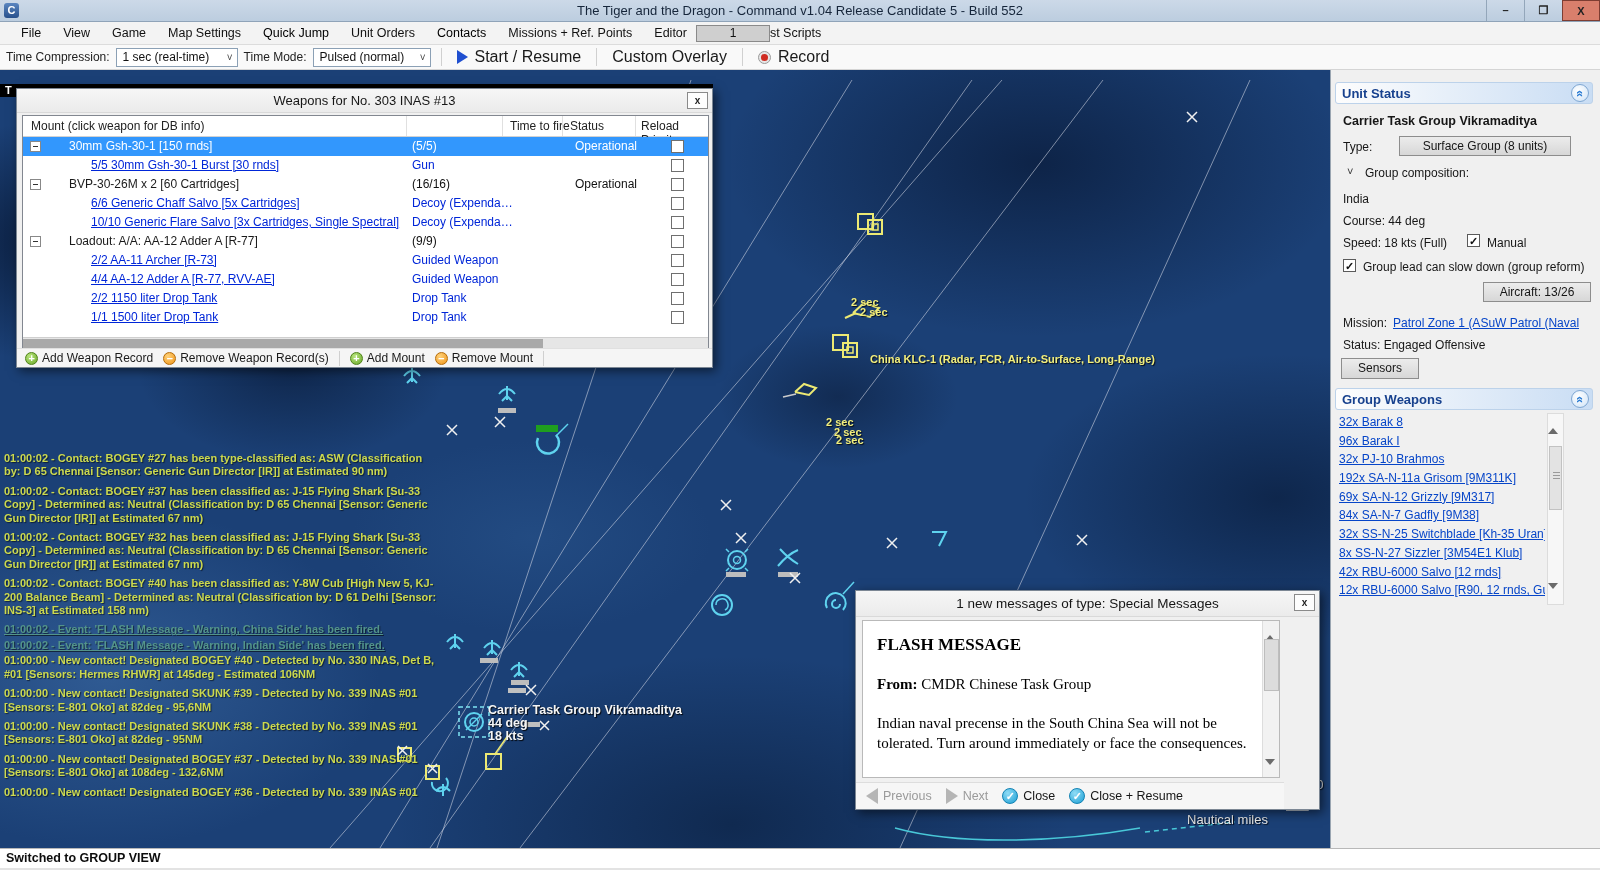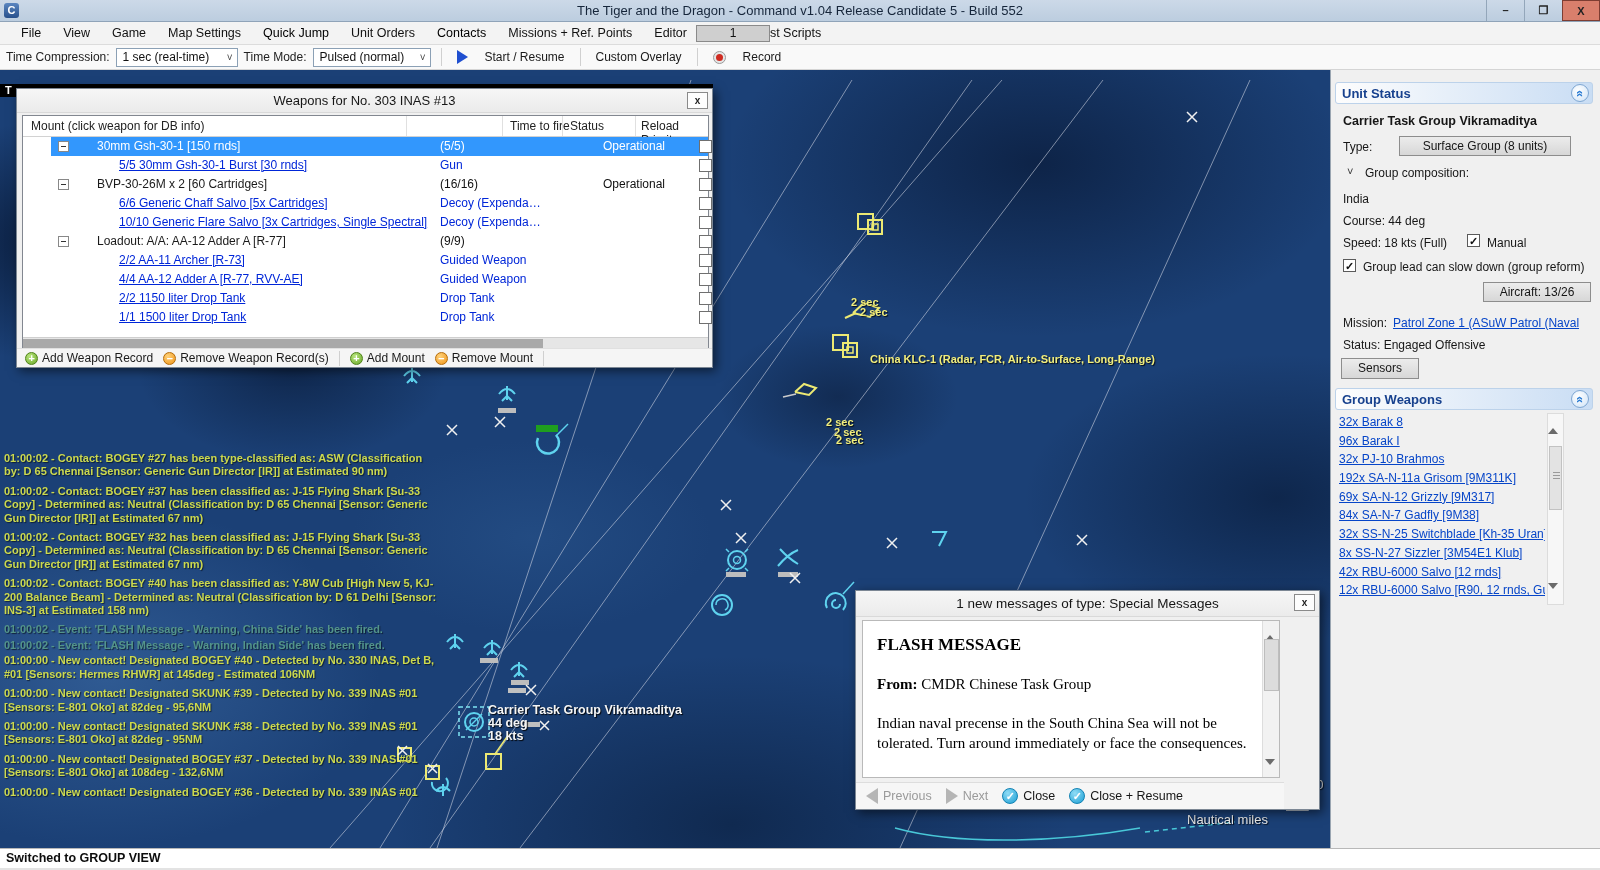--- a/index.html
+++ b/index.html
@@ -20,21 +20,21 @@
   .mitem { padding:0 11px; font-size:12.5px; color:#111; cursor:default; }
   .mitem.off { color:#000000; }
   .menucount { width:74px; height:17px; background:#cfcfcf; border:1px solid #8a8a8a; text-align:center; line-height:15px; font-size:12px; margin-left:6px; }
 
   
   .toolbar { position:absolute; left:0; top:45px; width:1600px; height:25px; background:#f9f9f9; border-bottom:1px solid #d5d5d5; display:flex; align-items:center; padding-left:6px; gap:6px; }
   .tlabel { font-size:12px; color:#222; }
   .fakesel { height:19px; background:#fff; border:1px solid #8ba0b5; display:flex; align-items:center; justify-content:space-between; padding:0 4px 0 6px; font-size:12px; }
   .fakesel .arr { color:#444; font-size:10px; margin-left:6px; }
   .tsep { width:1px; height:18px; background:#d0d0d0; margin:0 4px; }
-  .tbtn { display:flex; align-items:center; gap:17px; padding:0 5px; font-size:12px; color:#1a1a1a; }
+  .tbtn { display:flex; align-items:center; gap:7px; padding:0 5px; font-size:16px; color:#1a1a1a; }
   .playtri { width:0; height:0; border-left:11px solid #1f4fd0; border-top:7px solid transparent; border-bottom:7px solid transparent; }
   .recicon { width:13px; height:13px; border-radius:50%; background:#e6e6e6; border:1px solid #9a9a9a; position:relative; }
   .recicon::after { content:""; position:absolute; left:2px; top:2px; width:7px; height:7px; border-radius:50%; background:#cf2b21; }
 
   
   .map { position:absolute; left:0; top:70px; width:1330px; height:778px; overflow:hidden;
     background:
       radial-gradient(420px 260px at 8% 78%, rgba(64,112,170,.55), transparent 65%),
       radial-gradient(300px 200px at 4% 22%, rgba(8,24,52,.85), transparent 60%),
       radial-gradient(260px 160px at 22% 38%, rgba(10,28,58,.7), transparent 60%),
@@ -46,35 +46,35 @@
       #1b4076; }
   .mapsvg { position:absolute; left:0; top:0; }
   .infostrip { position:absolute; left:0; top:14px; width:713px; height:13px; background:#000; color:#fff; font-size:11px; font-weight:bold; padding-left:5px; line-height:13px; }
   .maplabel { position:absolute; color:#f2ee7c; font-size:11px; font-weight:bold; white-space:nowrap; text-shadow:1px 1px 1px rgba(0,0,0,.8); }
   .grouplabel { position:absolute; color:#f5f5f5; font-size:12.5px; font-weight:bold; line-height:13px; text-shadow:1px 1px 1px rgba(0,0,0,.9); white-space:nowrap; }
   .scaletext { position:absolute; color:#e9e9e9; font-size:12px; text-shadow:1px 1px 1px rgba(0,0,0,.8); white-space:nowrap; }
 
   
   .msglog { position:absolute; left:4px; top:382px; width:436px; }
   .logline { font-size:11px; line-height:13.4px; color:#ccd94e; margin-bottom:6px; font-weight:bold; text-shadow:1px 1px 1px rgba(0,0,0,.55); }
-  .logline.evt { color:#53948a; margin-bottom:2px; }
+  .logline.evt { color:#53948a; margin-bottom:2px;text-decoration:underline; }
 
   
   .dlg { position:absolute; background:#f0f0f0; border:1px solid #7c8794; box-shadow:3px 3px 10px rgba(0,0,0,.55); }
   .dlg-title { position:relative; height:24px; background:linear-gradient(#f6f6f6,#ebebeb); border-bottom:1px solid #d9d9d9; text-align:center; font-size:13px; line-height:24px; color:#161616; }
   .dlg-x { position:absolute; right:4px; top:3px; width:21px; height:17px; background:#fdfdfd; border:1px solid #8a8a8a; text-align:center; line-height:15px; font-size:10px; font-weight:bold; color:#222; }
 
   
   .wd { left:16px; top:88px; width:697px; height:280px; }
   .wd-table { position:absolute; left:5px; top:26px; width:687px; height:234px; background:#fff; border:1px solid #828790; }
   .wd-head { position:relative; height:21px; border-bottom:1px solid #d2d2d2; font-size:12px; color:#222; }
   .wd-head span { position:absolute; top:3px; }
   .h-mount { left:8px; } .h-fire { left:487px; } .h-status { left:547px; } .h-reload { left:618px; }
   .colsep { position:absolute; top:0; width:1px; height:20px; background:#e0e0e0; }
-  .trow { position:relative; height:19px; font-size:12px;margin-left:28px; }
+  .trow { position:relative; height:19px; font-size:12px; }
   .trow.sel { background:#3297fd; }
   .trow.sel .rlabel, .trow.sel .qty, .trow.sel .rstatus { color:#fff; }
   .exp { position:absolute; left:7px; top:4px; width:11px; height:11px; background:#fff; border:1px solid #888; }
   .exp::after { content:""; position:absolute; left:2px; top:4px; width:5px; height:1px; background:#333; }
   .rlabel { position:absolute; left:46px; top:2px; color:#1a1a1a; white-space:nowrap; }
   .rlabel.child { left:68px; }
   .rlabel.lnk { color:#0026d8; text-decoration:underline; cursor:pointer; }
   .qty { position:absolute; left:389px; top:2px; }
   .rtype { position:absolute; left:389px; top:2px; color:#0026d8; white-space:nowrap; }
   .rstatus { position:absolute; left:552px; top:2px; }

